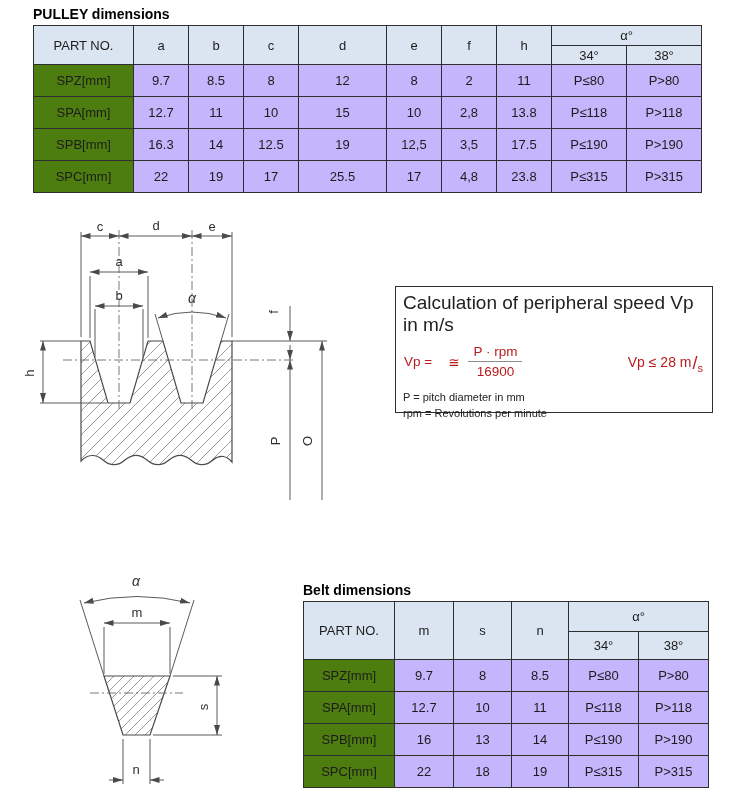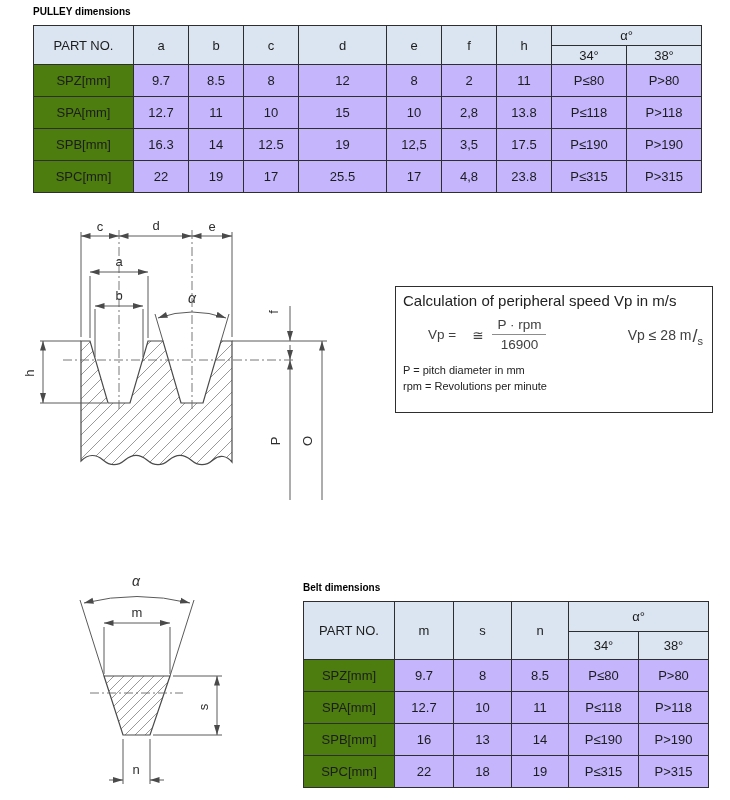--- a/index.html
+++ b/index.html
@@ -1,34 +1,34 @@
 <!DOCTYPE html>
 <html><head>
 <meta charset="utf-8">
 <style>
   html,body{margin:0;padding:0;background:#fff;}
   .page{position:relative;width:730px;height:800px;background:#fff;
         font-family:"Liberation Sans","DejaVu Sans",sans-serif;color:#1c1c1c;overflow:hidden;}
-  .sec-title{position:absolute;font-size:10px;font-weight:bold;color:#000;}
+  .sec-title{position:absolute;font-size:14px;font-weight:bold;color:#000;}
   table.dim{position:absolute;border-collapse:collapse;table-layout:fixed;font-size:13px;color:#1c1c1c;}
   table.dim th,table.dim td{border:1px solid #2e2e2e;text-align:center;vertical-align:middle;
         padding:0;font-weight:normal;}
   table.dim .hd{background:#dbe5f1;}
   .h20{height:20px}.h19{height:19px}.h30{height:30px}.h28{height:28px}
   table.dim td.val{height:31px;background:#c4b5fd;}
   table.dim td.part{height:31px;background:#4d7c0f;}
   svg{position:absolute;overflow:visible;}
   svg text{font-family:"Liberation Sans","DejaVu Sans",sans-serif;font-size:13px;fill:#2e2e2e;}
   svg text.greek{font-size:14px;font-style:italic;}
   .thin{stroke:#5a5a5a;stroke-width:1;fill:none;}
   .outline{stroke:#4a4a4a;stroke-width:1.2;}
   .dashdot{stroke:#6a6a6a;stroke-width:0.9;fill:none;stroke-dasharray:9 3 2 3;}
   #calc-box{position:absolute;left:395px;top:286px;width:316px;height:125px;border:1px solid #2e2e2e;background:#fff;}
-  .calc-title{padding:5px 0 0 7px;font-size:15px;color:#222;}
-  .calc-formula{display:flex;align-items:center;margin-top:8px;padding:0 9px 0 8px;font-size:13.5px;color:#404040;margin-left:24px;}
+  .calc-title{padding:5px 0 0 7px;font-size:19px;color:#222;}
+  .calc-formula{display:flex;align-items:center;margin-top:8px;padding:0 9px 0 8px;font-size:13.5px;color:#b91c1c;}
   .frac{display:inline-block;text-align:center;vertical-align:middle;}
   .frac .num{display:block;border-bottom:1px solid #8c8c8c;padding:0 5px 2px 5px;}
   .frac .den{display:block;padding-top:2px;}
   .calc-lhs{margin-right:7px;}
   .calc-approx{margin:0 9px;}
   .vp-limit{margin-left:auto;font-size:14px;white-space:nowrap;}
   .vp-slash{font-size:18px;position:relative;top:2px;margin:0 0 0 1px;}
   .vp-denom{font-size:11px;position:relative;top:5px;}
   .calc-notes{margin-top:11px;padding-left:7px;font-size:11px;line-height:15.5px;color:#222;}
 </style>

